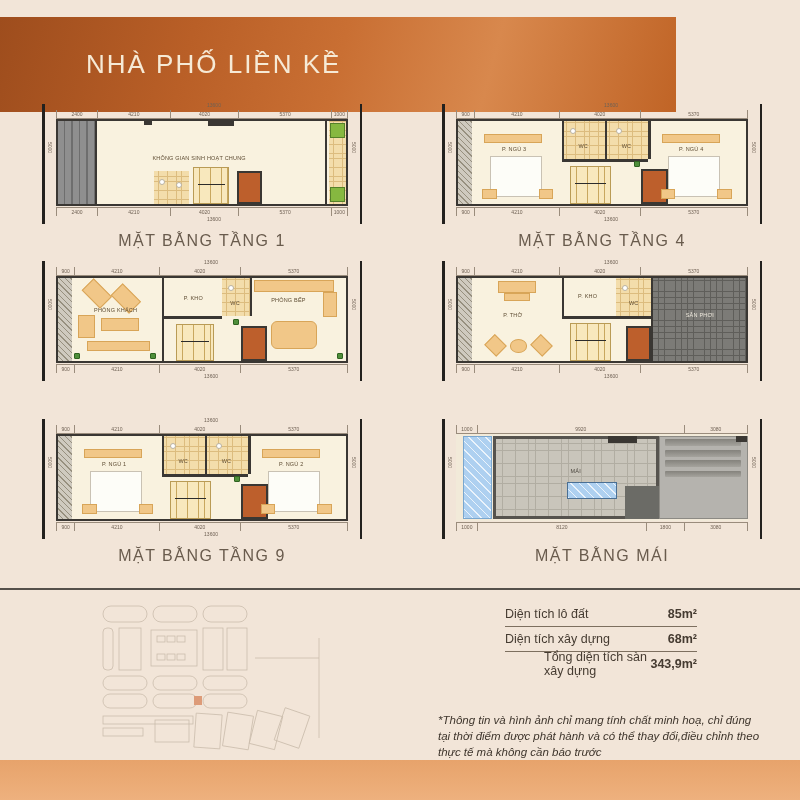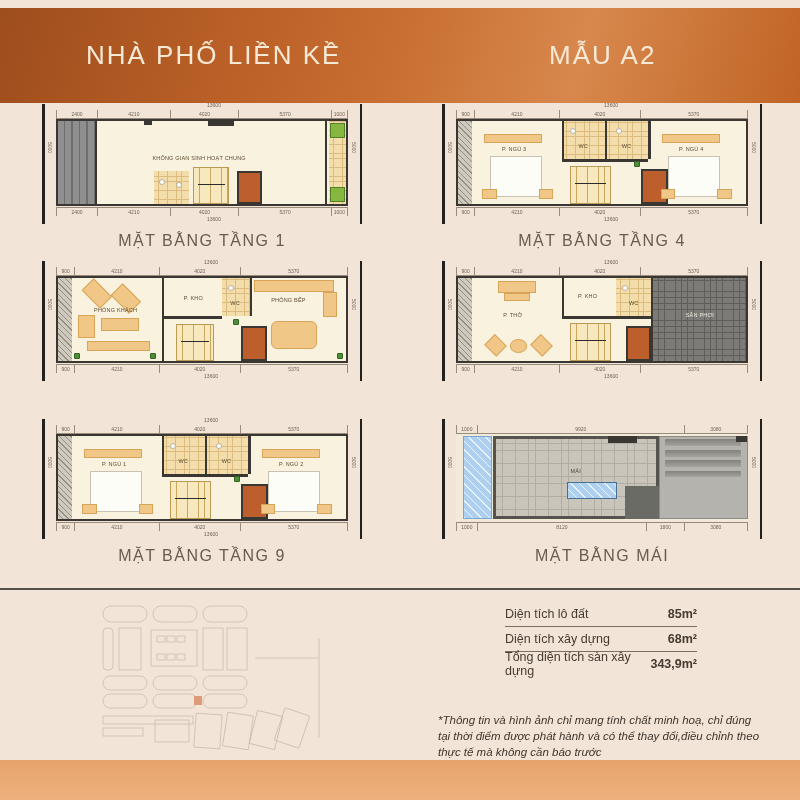--- a/index.html
+++ b/index.html
@@ -1,20 +1,20 @@
 <!DOCTYPE html>
 <html><head>
 <meta charset="utf-8">
 <style>
   html,body{margin:0;padding:0;}
   body{width:800px;height:800px;position:relative;overflow:hidden;
        background:#f2e5d8;font-family:"Liberation Sans",sans-serif;}
 
   
-  .header{position:absolute;left:0;top:8px;width:800px;height:95px;
+  .header{position:absolute;left:0;top:17px;width:676px;height:95px;
     background:linear-gradient(105deg,#9e4d1d 0%,#b95f27 28%,#c96f33 50%,#d8884d 72%,#c06426 100%);}
   .h-title{position:absolute;top:32px;color:#f6ead6;font-size:26px;letter-spacing:2px;font-weight:500;white-space:nowrap;}
   .h-left{left:86px;}
   .h-right{left:549px;}
 
   
   .figure{position:absolute;width:320px;height:150px;}
   .f-l{left:42px;} .f-r{left:442px;}
   .r1{top:102px;text-decoration:underline;} .r2{top:259px;} .r3{top:417px;}
   .bar{position:absolute;top:2px;width:2.5px;height:120px;background:#23211e;}
@@ -78,33 +78,32 @@
   .louver{background:#b5b3ae;border:1px solid #8c8a84;}
   .louver-bar{background:linear-gradient(180deg,#84827c,#a5a39d);border-radius:1px;}
   .darkblock{background:#6b6b66;}
 
   
   .divider{position:absolute;left:0;top:588px;width:800px;height:1.5px;background:#55504a;}
   .sitemap{position:absolute;left:95px;top:598px;opacity:.55;}
   .info{position:absolute;left:505px;top:602px;width:192px;}
   .irow{display:flex;justify-content:space-between;align-items:center;height:24px;
         border-bottom:1px solid #7d6f5f;font-size:12.5px;color:#453b31;}
-  .irow:last-child{border-bottom:none;}
+  .irow:last-child{border-bottom:none;margin-left:39px;}
   .ival{font-weight:700;}
   .disclaimer{position:absolute;left:438px;top:712px;width:328px;font-size:11.5px;
         font-style:italic;line-height:1.4;color:#3e352c;}
   .footer{position:absolute;left:0;top:760px;width:800px;height:40px;
         background:linear-gradient(180deg,#e7a36b,#eeb17e);}
 </style>
 </head>
 <body>
 
 <div class="header">
   <div class="h-title h-left">NHÀ PHỐ LIỀN KỀ</div>
-  <div class="h-title h-right">MẪU A2</div>
 </div>
 
 <div class="figure f-l r1">
   <div class="bar l"></div>
   <div class="bar r"></div>
   <div class="dims dt">
     <div class="trow">
         <span class="tot" style="left:14.1%;width:80%">13600</span>
       </div>
     <div class="srow">

